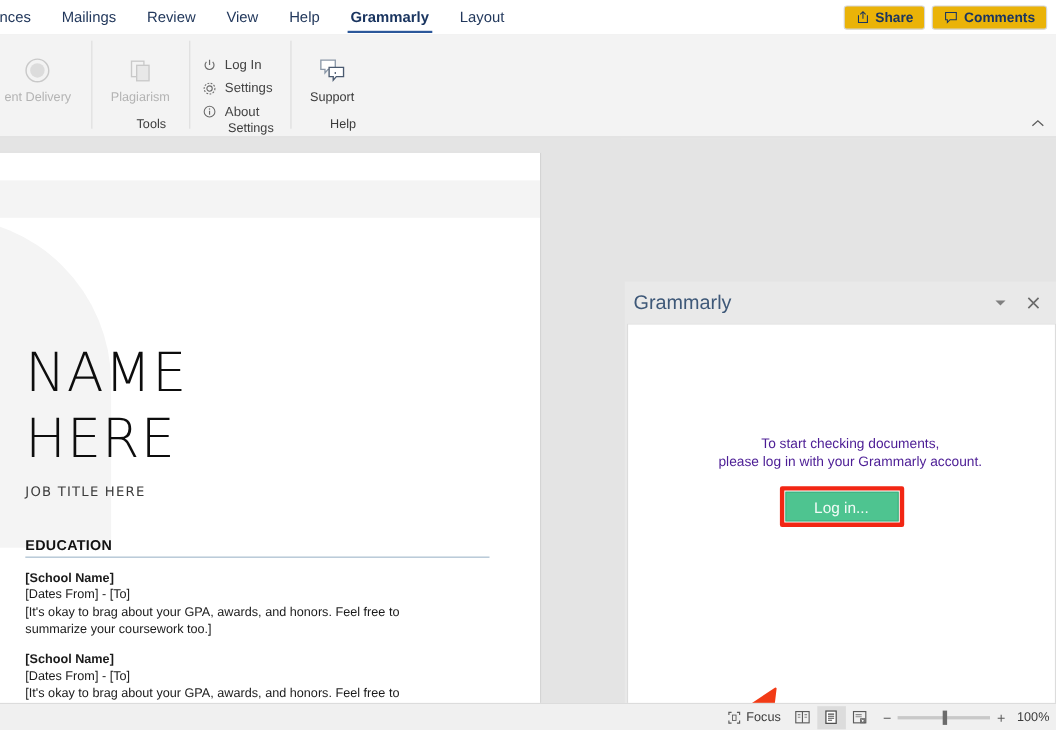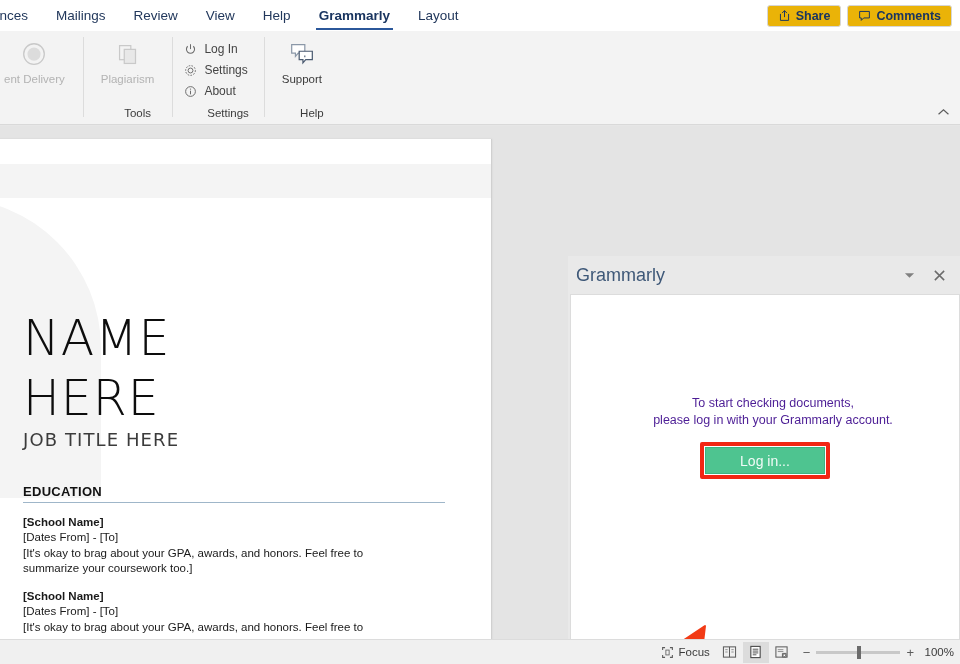--- a/index.html
+++ b/index.html
@@ -52,21 +52,21 @@
   .groups { display: flex; height: 94px; align-items: stretch; }
   .group {
     position: relative; display: flex; flex-direction: column;
     align-items: center; justify-content: flex-start;
     padding: 4px 10px 0 10px;
   }
   .group + .group::before {
     content: ""; position: absolute; left: 0; top: 6px; bottom: 8px;
     width: 1px; background: #dcdcdc;
   }
-  .group-body { flex: 1; display: flex; align-items: flex-start; justify-content: center; padding-top: 2px; }
+  .group-body { flex: 1; display: flex; align-items: flex-start; justify-content: center; padding-top: 2px; margin-top: 10px; }
   .group-label {
     font-size: 11.5px; color: #3b3b3b; padding-bottom: 5px; line-height: 14px; margin-left: 20px;
   }
   .bigbtn {
     display: flex; flex-direction: column; align-items: center; gap: 3px;
     padding: 3px 8px; min-width: 56px;
   }
   .bigbtn .lbl { font-size: 11.5px; color: #5b5b5b; white-space: nowrap; line-height: 13px; }
   .bigbtn.disabled .lbl { color: #b3b3b3; }
   .smalllist { display: flex; flex-direction: column; gap: 4px; padding-top: 4px; }
@@ -109,21 +109,22 @@
     border-top-right-radius: 150px;
   }
   .doc-content { position: absolute; left: 92px; top: 170px; right: 46px; }
   .doc-name {
     font-family: "DejaVu Sans", sans-serif;
     font-size: 49px; font-weight: 300; color: #0d0d0d;
     letter-spacing: 1px; line-height: 1.22;
   }
   .doc-jobtitle {
     font-family: "DejaVu Sans", sans-serif;
-    font-size: 18px; color: #3b3b3b; letter-spacing: 1.1px;
+    font-size: 12px; color: #3b3b3b; letter-spacing: 1.1px;
+    margin-top: 11px;
   }
   .sec-head {
     font-size: 13px; font-weight: bold; color: #111;
     letter-spacing: 0.3px; margin-top: 34px;
   }
   .sec-rule { height: 1px; background: #9fb6c9; margin-top: 3px; }
   .entry { margin-top: 12px; font-size: 11.5px; color: #1a1a1a; line-height: 15.5px; }
   .entry .school { font-weight: bold; }
 
   
@@ -148,21 +149,21 @@
     text-align: center; font-size: 12.5px; color: #4c1d95; line-height: 17px;
   }
   .loginwrap {
     position: absolute; left: 0; right: 0; top: 147px;
     display: flex; justify-content: center;
   }
   .login-hl {
     border: 4px solid #f22613; padding: 1px; border-radius: 2px;
   }
   .login-btn {
-    width: 120px; height: 27px;
+    width: 103px; height: 27px;
     background: #4ec490;
     display: flex; align-items: center; justify-content: center;
     font-size: 14px; color: #f2fbf7; font-weight: 300;
     border: 1px solid #3fb181;
   }
   .arrow-anno { position: absolute; left: 30px; top: 325px; }
 
   
   .statusbar {
     position: absolute; left: 0; bottom: 0; width: 960px; height: 25px;

